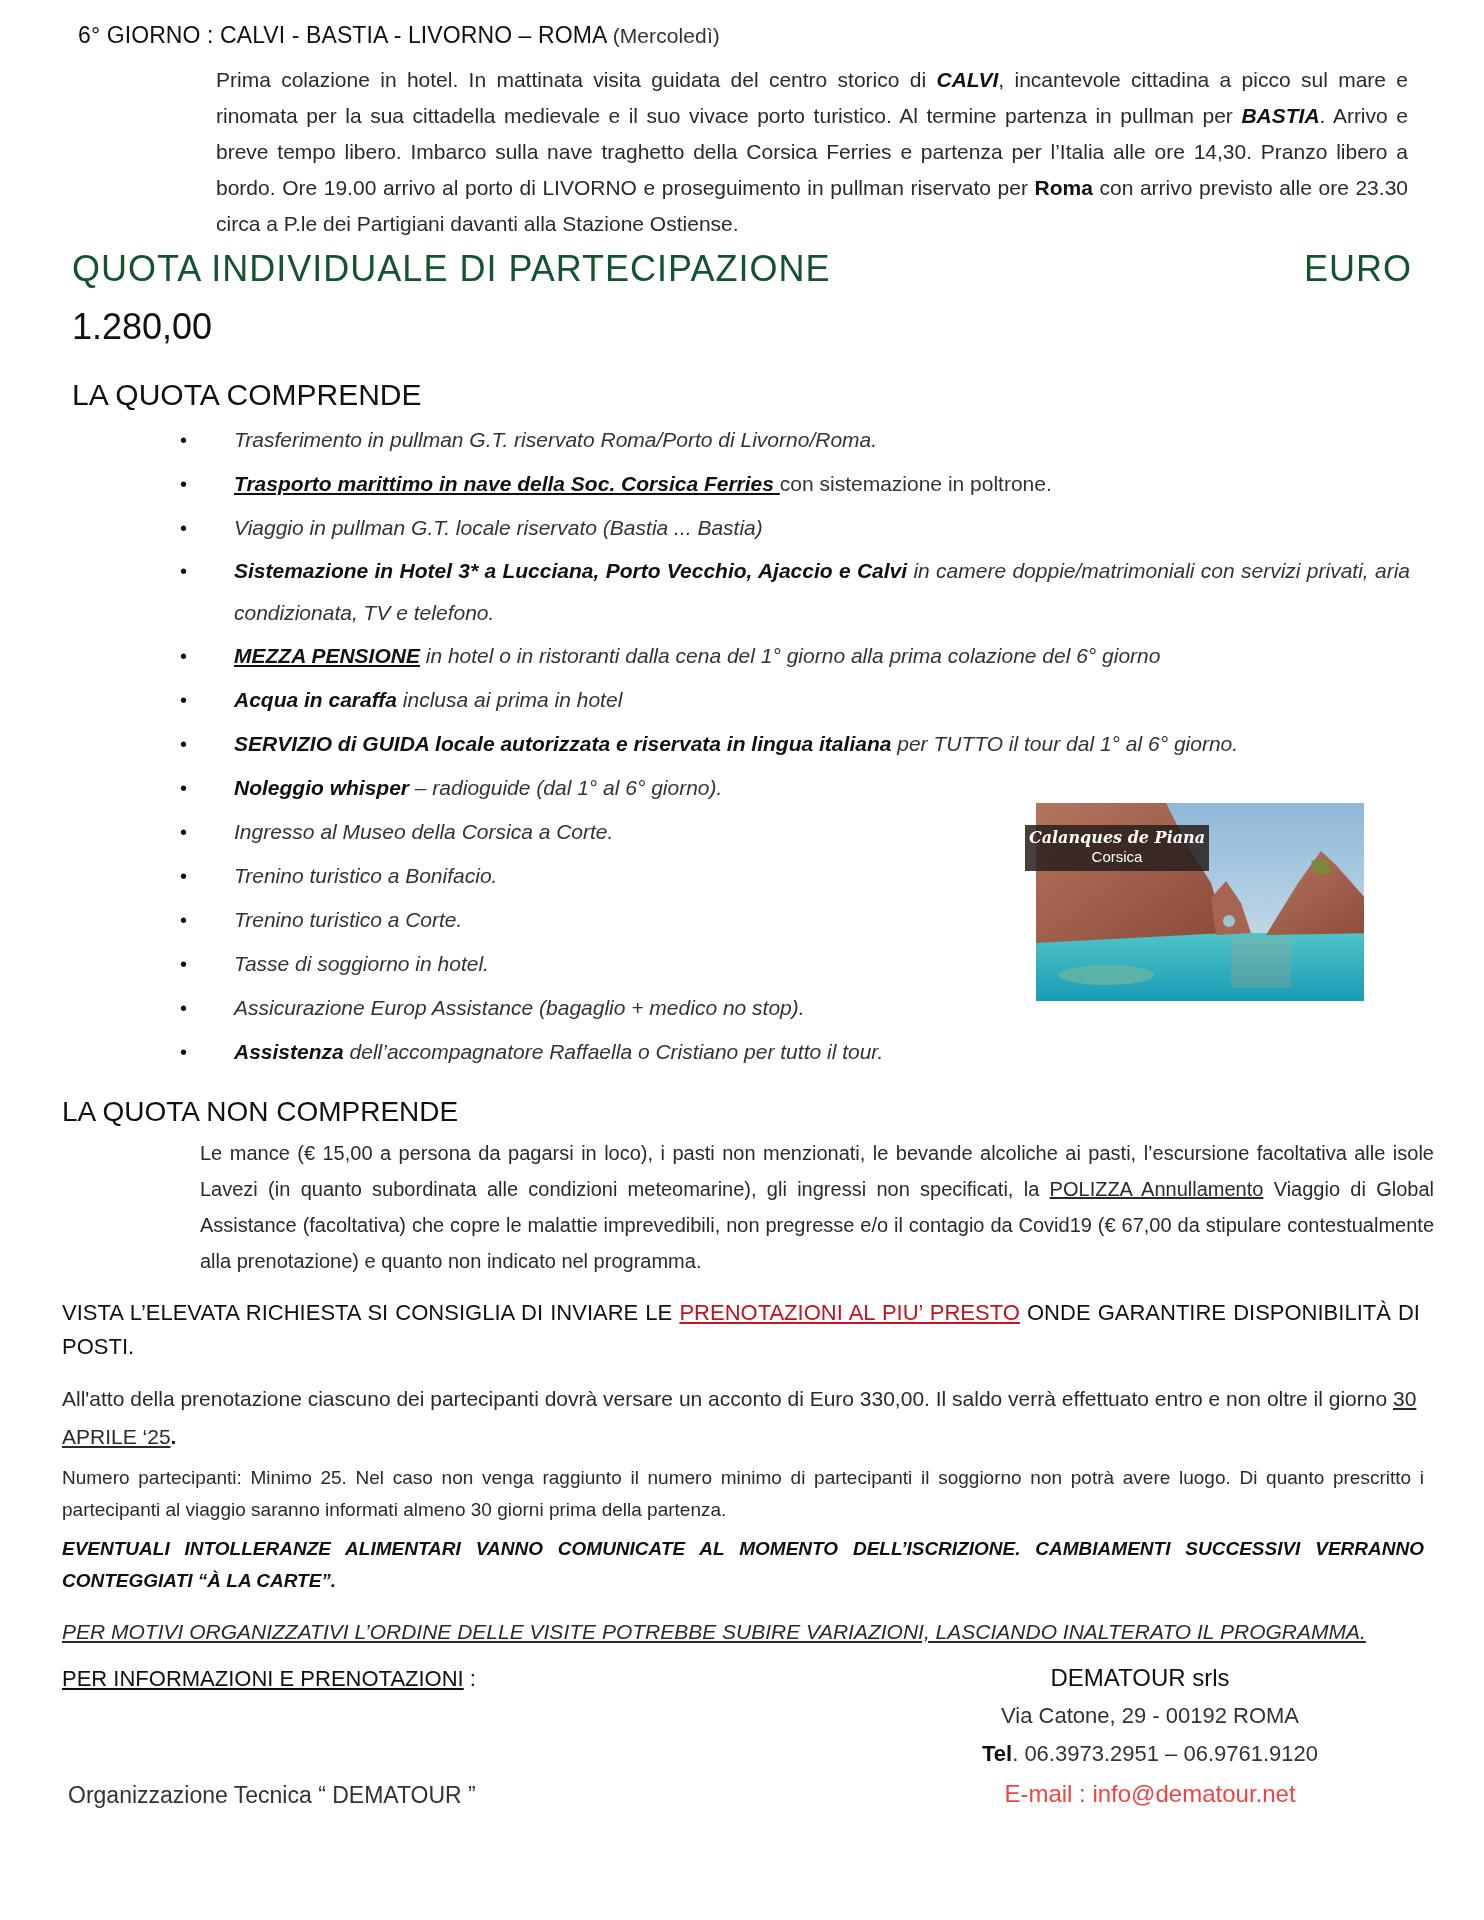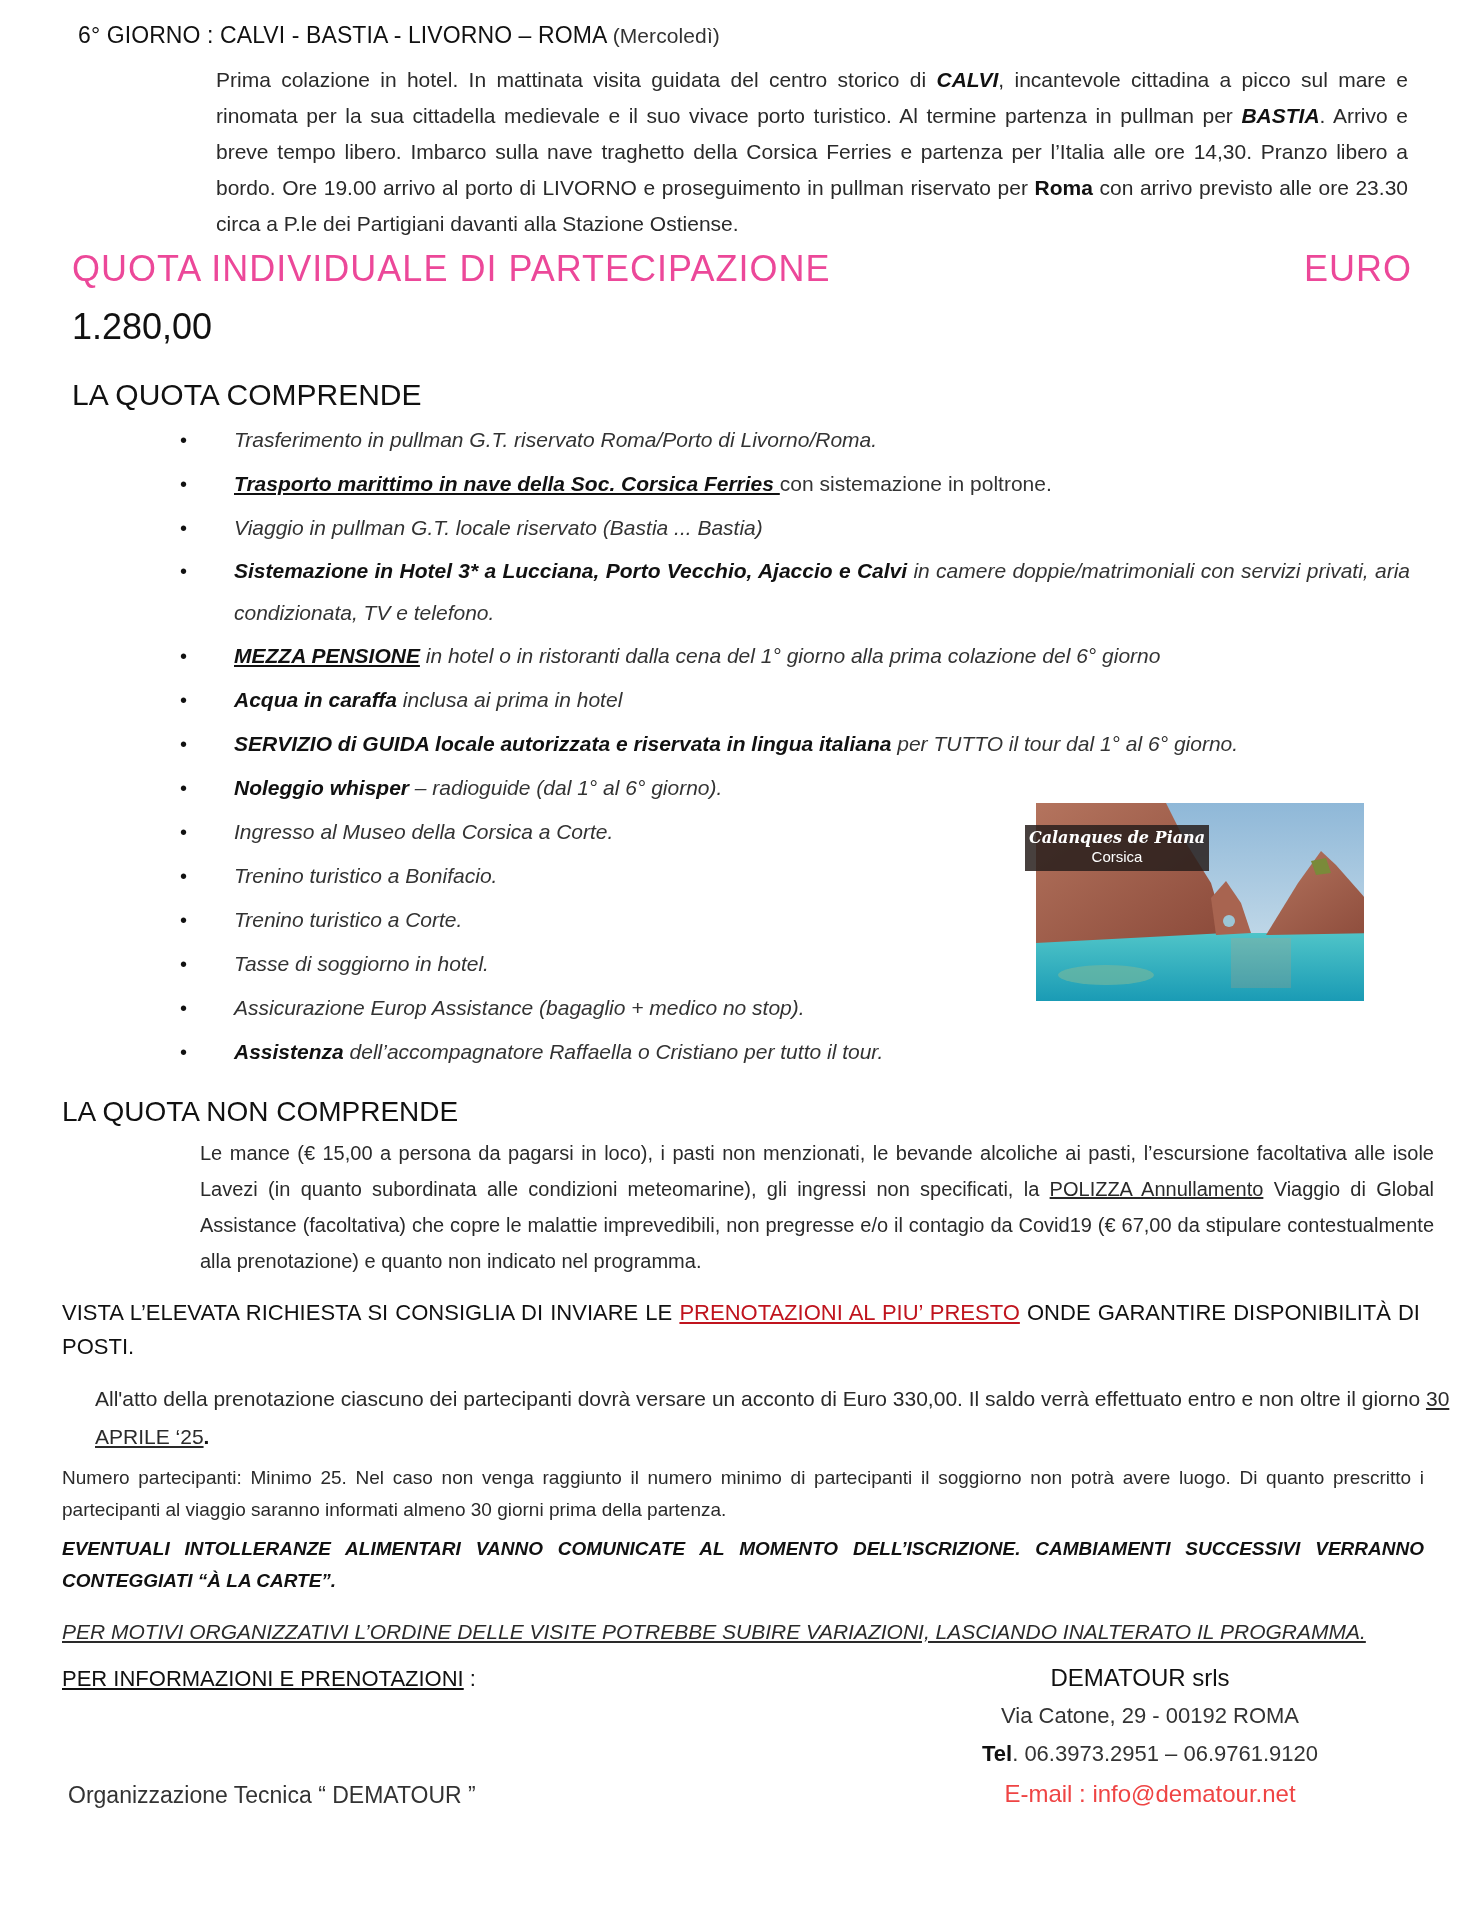--- a/index.html
+++ b/index.html
@@ -6,41 +6,41 @@
     body {
       width: 1484px; height: 1920px; position: relative; overflow: hidden;
       font-family: "Liberation Sans", sans-serif; color: #1a1a1a;
     }
     .abs { position: absolute; }
     .day-title { left: 78px; top: 22px; font-size: 23px; color: #111; letter-spacing: 0.1px; }
     .day-title .day-weekday { color: #333; font-size: 21px; }
     .day-body { left: 216px; top: 62px; width: 1192px; font-size: 21px; line-height: 36px; color: #2a2a2a; text-align: justify; }
     .bi { font-weight: bold; font-style: italic; color: #111; }
     .b { font-weight: bold; color: #111; }
-    .quota-title { left: 72px; top: 248px; width: 1340px; font-size: 36px; color: #ec4899; letter-spacing: 1px; }
+    .quota-title { left: 72px; top: 248px; width: 1340px; font-size: 36px; color: #14532d; letter-spacing: 1px; }
     .quota-title .euro { position: absolute; right: 0; top: 0; }
     .quota-price { left: 72px; top: 306px; font-size: 36px; color: #111; }
     .incl-head { left: 72px; top: 378px; font-size: 30px; color: #111; }
     ul.incl { position: absolute; left: 180px; top: 418px; width: 1230px; margin: 0; padding: 0; list-style: none; }
     ul.incl li { position: relative; padding-left: 54px; font-size: 21px; line-height: 44px; font-style: italic; color: #333; }
     ul.incl li .bullet { position: absolute; left: 0; top: 0; font-style: normal; color: #111; font-size: 20px; }
     ul.incl li.wrap { line-height: 42px; text-align: justify; }
     ul.incl li .strong { font-weight: bold; color: #111; }
     ul.incl li .ul { text-decoration: underline; }
     .photo { left: 1000px; top: 803px; width: 328px; height: 198px; overflow: hidden; padding-left: 36px; }
     .photo svg { display: block; }
     .photo-caption { position: absolute; left: 25px; top: 22px; width: 184px; height: 46px; background: rgba(40,30,28,0.85); color: #fff; text-align: center; }
     .photo-caption .c1 { font-family: "DejaVu Serif", serif; font-style: italic; font-weight: bold; font-size: 16px; line-height: 22px; display: block; padding-top: 2px; }
     .photo-caption .c2 { font-size: 15px; line-height: 16px; display: block; }
     .excl-head { left: 62px; top: 1096px; font-size: 28px; color: #111; }
     .excl-body { left: 200px; top: 1135px; width: 1234px; font-size: 20px; line-height: 36px; color: #2a2a2a; text-align: justify; }
     .excl-body .ul { text-decoration: underline; }
     .advice { left: 62px; top: 1296px; width: 1358px; font-size: 22px; line-height: 34px; color: #111; text-align: justify; }
     .advice .red { color: #c0141e; text-decoration: underline; }
-    .deposit { left: 62px; top: 1380px; width: 1370px; font-size: 21px; line-height: 38px; color: #2a2a2a; margin-left: 33px; }
+    .deposit { left: 62px; top: 1380px; width: 1370px; font-size: 21px; line-height: 38px; color: #2a2a2a; }
     .deposit .ul { text-decoration: underline; }
     .participants { left: 62px; top: 1462px; width: 1362px; font-size: 19px; line-height: 32px; color: #2a2a2a; text-align: justify; }
     .allergy { left: 62px; top: 1533px; width: 1362px; font-size: 19px; line-height: 32px; color: #111; font-weight: bold; font-style: italic; text-align: justify; }
     .order-note { left: 62px; top: 1620px; font-size: 21px; color: #2a2a2a; font-style: italic; text-decoration: underline; }
     .info-head { left: 62px; top: 1666px; font-size: 22px; color: #111; }
     .info-head .ul { text-decoration: underline; }
     .company { left: 950px; top: 1664px; width: 380px; text-align: center; font-size: 24px; color: #111; }
     .address { left: 950px; top: 1703px; width: 400px; text-align: center; font-size: 22px; color: #333; }
     .phone { left: 950px; top: 1741px; width: 400px; text-align: center; font-size: 22px; color: #333; }
     .phone .b { color: #111; }

